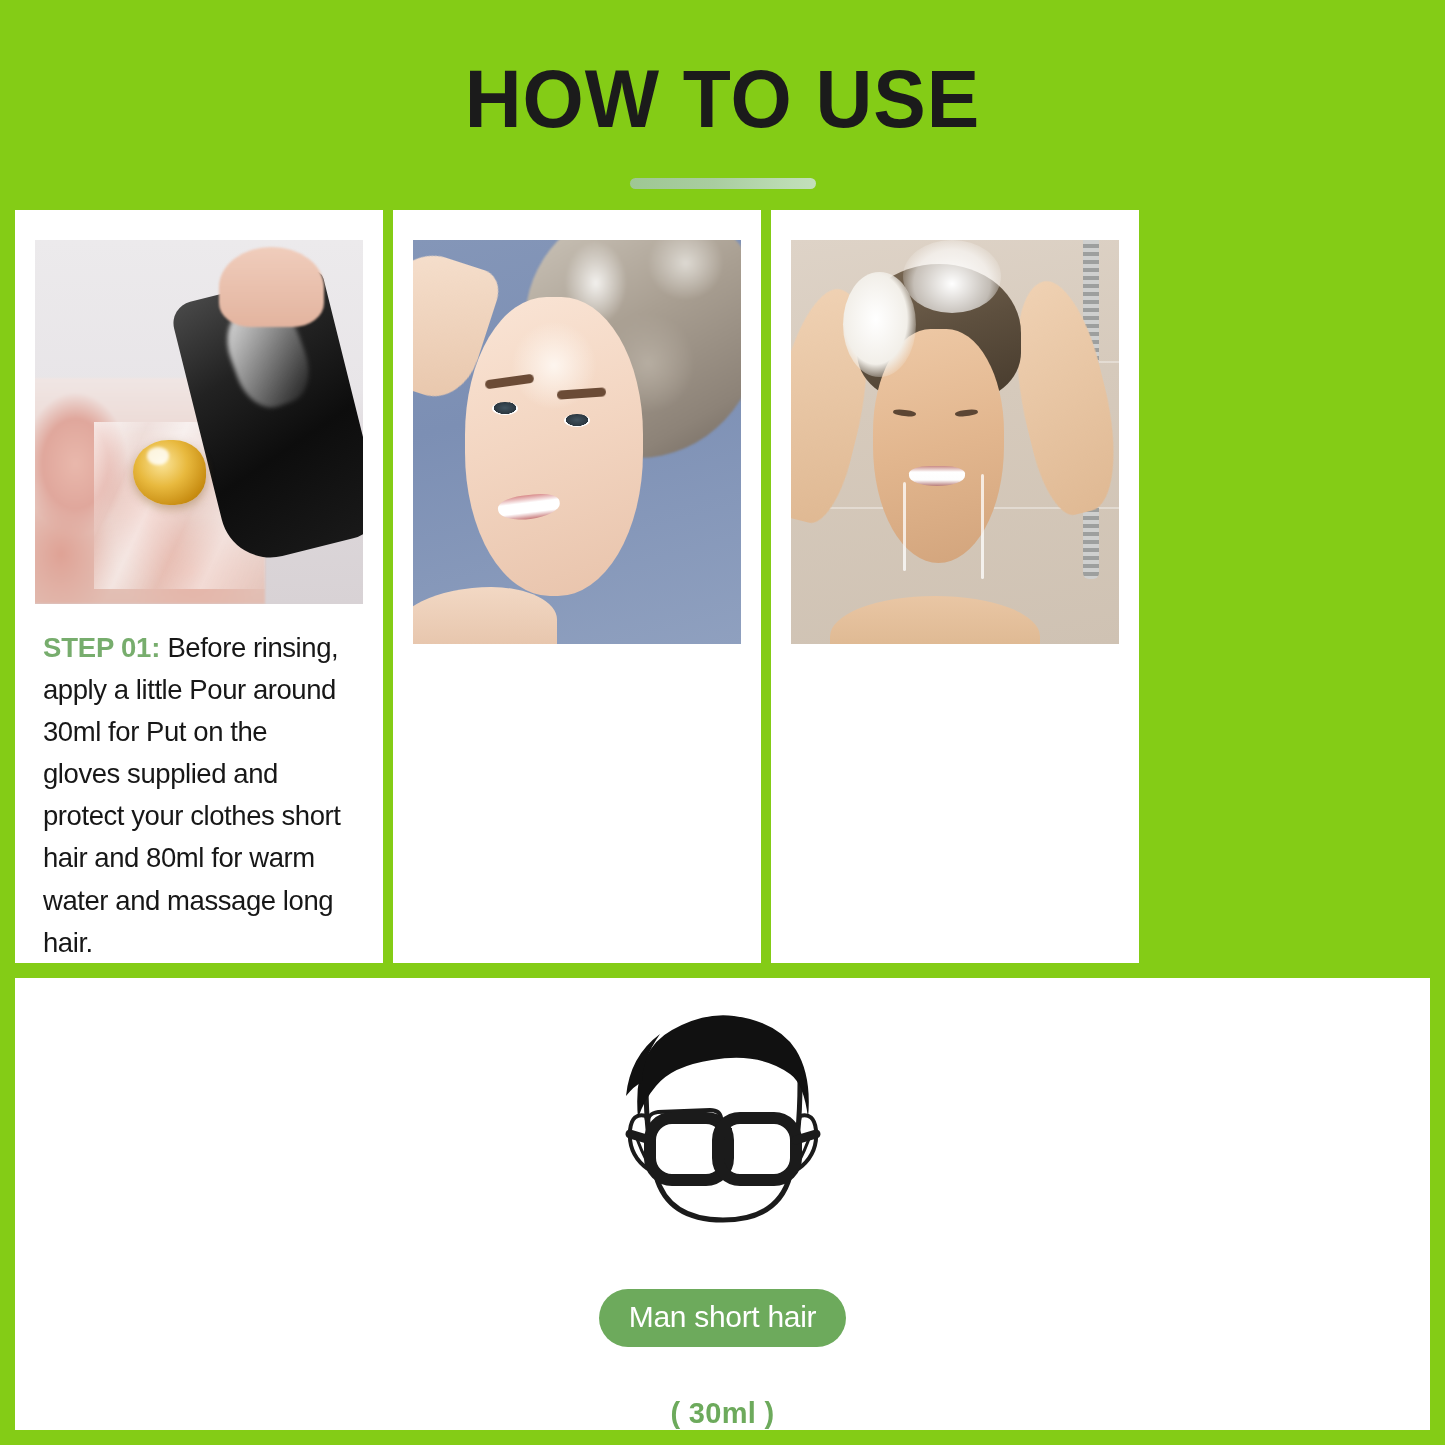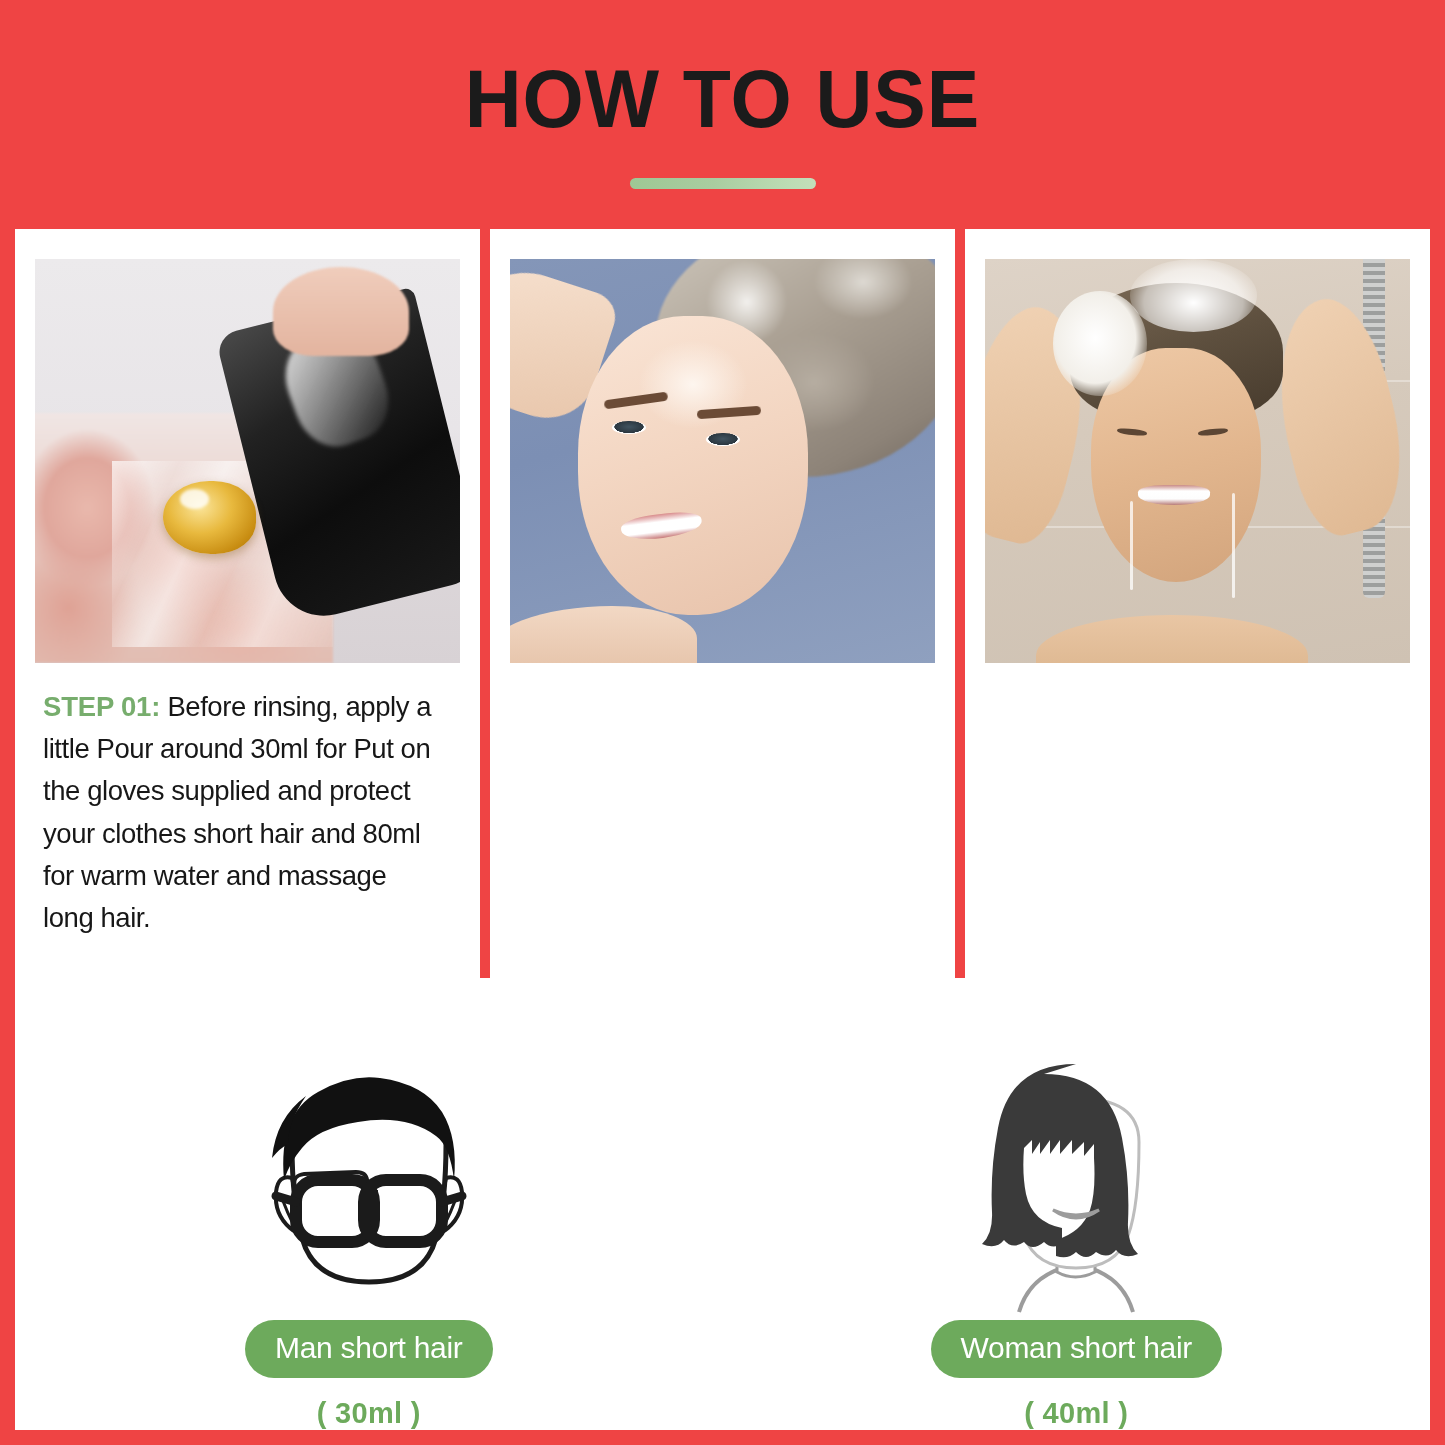--- a/index.html
+++ b/index.html
@@ -2,21 +2,21 @@
 <html><head>
 <meta charset="utf-8">
 <style>
   * { margin:0; padding:0; box-sizing:border-box; }
   html, body {
     width:1445px; height:1445px;
     background:#c3dfba;
     font-family:"Liberation Sans", sans-serif;
     overflow:hidden;
   }
-  .page { position:relative; width:1445px; height:1445px; background:#ef4444; }
+  .page { position:relative; width:1445px; height:1445px; background:#84cc16; }
 
   
   .header { padding-top:58px; text-align:center; }
   .title {
     font-family:"Liberation Sans", sans-serif;
     font-weight:bold;
     font-size:82px;
     letter-spacing:1px;
     color:#1b1b1b;
     line-height:1;
@@ -24,22 +24,22 @@
   }
   .title-underline {
     width:186px; height:11px; margin:38px auto 0;
     border-radius:6px;
     background:linear-gradient(90deg,#9ec794 0%,#a9cda0 45%,#bcdcb4 85%,#c3dfba 100%);
   }
 
   
   .steps-row {
     position:absolute; left:15px; top:210px;
-    width:1415px; height:753px;
-    display:flex; gap:10px;margin-top:19px;
+    width:1124px; height:753px;
+    display:flex; gap:10px;
   }
   .step-card {
     flex:1 1 0; background:#ffffff;
     padding:30px 20px 0 20px;
     display:flex; flex-direction:column;
   }
   .step-photo {
     width:100%; height:404px;
     position:relative; overflow:hidden;
   }
@@ -206,21 +206,21 @@
   }
 
   
   .bottom-panel {
     position:absolute; left:15px; top:978px;
     width:1415px; height:452px; background:#ffffff;
     display:flex;
   }
   .hair-col {
     flex:1 1 0; display:flex; flex-direction:column;
-    align-items:center; justify-content:flex-end; padding-top:10px;
+    align-items:center; justify-content:space-between; padding-top:10px;
   }
   .hair-figure { width:270px; height:268px; position:relative; }
   .pill {
     background:#6daa5c; color:#ffffff;
     font-size:30px; font-weight:500;
     padding:11px 30px 13px; border-radius:30px;
     white-space:nowrap; letter-spacing:-0.3px;
     margin-top:2px;
   }
   .ml {
@@ -314,37 +314,16 @@
           <rect x="130" y="130" width="78" height="62" rx="22" fill="none" stroke="#1b1b1b" stroke-width="12"></rect>
           <rect x="128" y="140" width="16" height="9" fill="#1b1b1b"></rect>
           <path d="M62 152 L42 146" stroke="#1b1b1b" stroke-width="9" stroke-linecap="round"></path>
           <path d="M208 152 L228 146" stroke="#1b1b1b" stroke-width="9" stroke-linecap="round"></path>
         </svg>
       </div>
       <div class="pill">Man short hair</div>
       <div class="ml">( 30ml )</div>
     </div>
 
-    <div class="hair-col">
-      <div class="hair-figure">
-        <svg viewBox="0 0 270 268" width="270" height="268">
-
-          <path d="M78 262 q10 -34 44 -44 M192 262 q-10 -34 -44 -44" fill="none" stroke="#9c9c9c" stroke-width="4"></path>
-
-          <path d="M116 196 l0 26 q18 10 38 0 l0 -26 z" fill="#ffffff" stroke="#9c9c9c" stroke-width="3"></path>
-
-          <path d="M72 92 q0 -44 63 -44 q63 0 63 44 q0 64 -11 94 q-12 32 -52 32 q-40 0 -52 -32 q-11 -30 -11 -94 z" fill="#ffffff" stroke="#bdbdbd" stroke-width="3"></path>
-
-          <path d="M135 14 q-66 0 -78 64 q-8 42 -6 84 q1 22 -10 32 q14 6 22 -4 q8 10 20 2 q8 10 20 0 q8 8 18 2
-                   l0 -16 q-30 -6 -36 -34 q-4 -20 -2 -46 l8 -8 l0 14 l8 -12 l0 12 l10 -14 l0 14 l10 -14 l0 14 l12 -14
-                   l0 14 l12 -12 l0 14 l10 -12 l0 14 q2 34 -4 52 q-8 22 -34 30 l0 16 q12 4 20 -4 q10 10 20 0 q12 8 20 -2
-                   q8 10 22 4 q-11 -10 -10 -32 q2 -42 -6 -84 q-12 -64 -78 -64 z" fill="#3a3a3a"></path>
-
-          <path d="M112 160 q23 16 46 0 q-23 10 -46 0 z" fill="#ffffff" stroke="#9c9c9c" stroke-width="3"></path>
-        </svg>
-      </div>
-      <div class="pill">Woman short hair</div>
-      <div class="ml">( 40ml )</div>
-    </div>
 
 
   </div>
 </div>
 
 </body></html>

